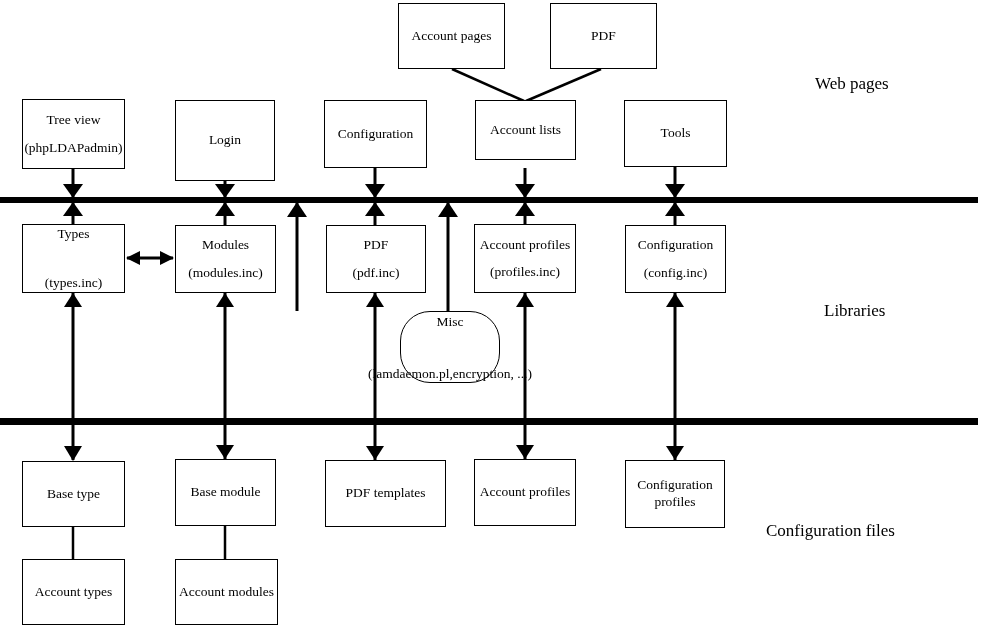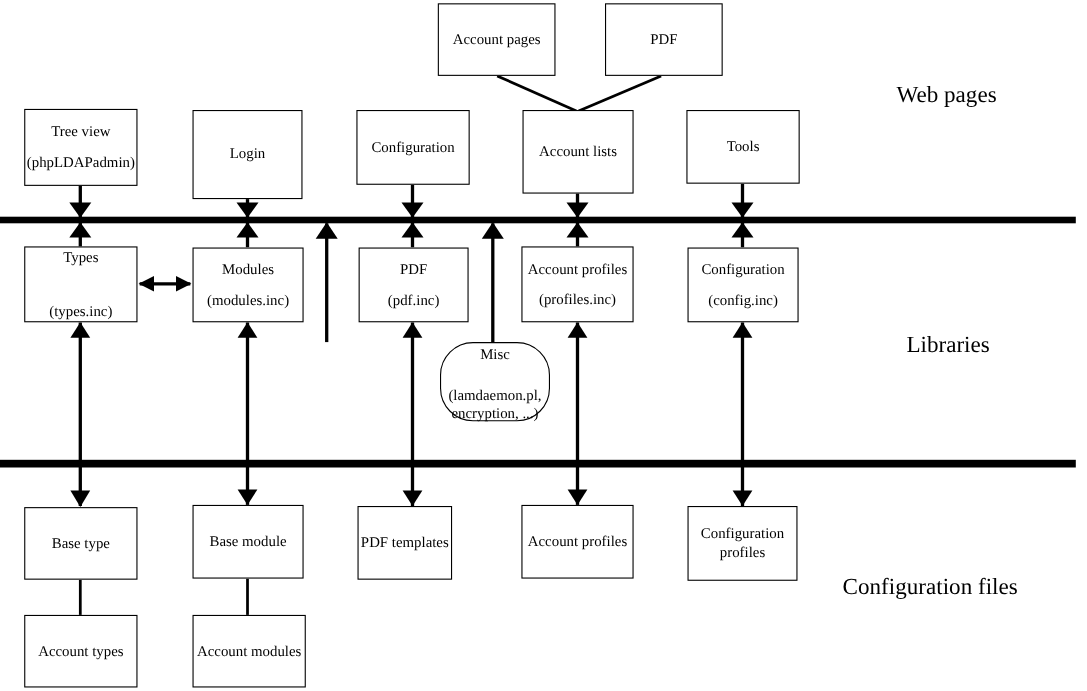--- a/index.html
+++ b/index.html
@@ -14,32 +14,32 @@
   #connector-layer { position:absolute; left:0; top:0; }
   .box {
     position:absolute;
     box-sizing:border-box;
     border:1px solid #000;
     background:#fff;
     display:flex;
     flex-direction:column;
     align-items:center;
     justify-content:center;
-    text-align:center;
+    text-align:right;
     font-size:13.5px;
     line-height:1.2;
   }
   .box span { display:block; white-space:nowrap; }
   .t-spread { justify-content:space-evenly; padding:0 0; }
   .t-stack  { line-height:1.25; }
   .t-misc   { justify-content:space-between; padding:2px 0 0 0;border-radius:30px; }
-  .t-misc .grp { display:flex; flex-direction:column; line-height:1.2;margin-top:22px; }
+  .t-misc .grp { display:flex; flex-direction:row; line-height:1.2;margin-top:22px; }
   .layer-label {
     position:absolute;
-    font-size:21px;
+    font-size:17px;
     white-space:nowrap;
   }
 </style>
 </head>
 <body>
 
 <div id="canvas">
 
   <svg id="connector-layer" width="988" height="628" viewBox="0 0 988 628">
     <g fill="#000" stroke="none">
@@ -119,21 +119,21 @@
   <div class="box t-spread" style="left:22px; top:99px; width:103px; height:70px;">
     <span>Tree view</span>
     <span>(phpLDAPadmin)</span>
   </div>
   <div class="box" style="left:175px; top:100px; width:100px; height:81px;">
     <span>Login</span>
   </div>
   <div class="box" style="left:324px; top:100px; width:103px; height:68px;">
     <span>Configuration</span>
   </div>
-  <div class="box" style="left:475px; top:100px; width:101px; height:76px;">
+  <div class="box" style="left:475px; top:100px; width:101px; height:60px;">
     <span>Account lists</span>
   </div>
   <div class="box" style="left:624px; top:100px; width:103px; height:67px;">
     <span>Tools</span>
   </div>
 
   <div class="box t-spread" style="left:22px; top:224px; width:103px; height:69px;gap:32px;">
     <span>Types</span>
     <span>(types.inc)</span>
   </div>
@@ -161,21 +161,21 @@
       <span>encryption, ...)</span>
     </span>
   </div>
 
   <div class="box" style="left:22px; top:461px; width:103px; height:66px;">
     <span>Base type</span>
   </div>
   <div class="box" style="left:175px; top:459px; width:101px; height:67px;">
     <span>Base module</span>
   </div>
-  <div class="box" style="left:325px; top:460px; width:86px; height:67px;">
+  <div class="box" style="left:325px; top:460px; width:121px; height:67px;">
     <span>PDF templates</span>
   </div>
   <div class="box" style="left:474px; top:459px; width:102px; height:67px;">
     <span>Account profiles</span>
   </div>
   <div class="box t-stack" style="left:625px; top:460px; width:100px; height:68px;">
     <span>Configuration</span>
     <span>profiles</span>
   </div>
 

